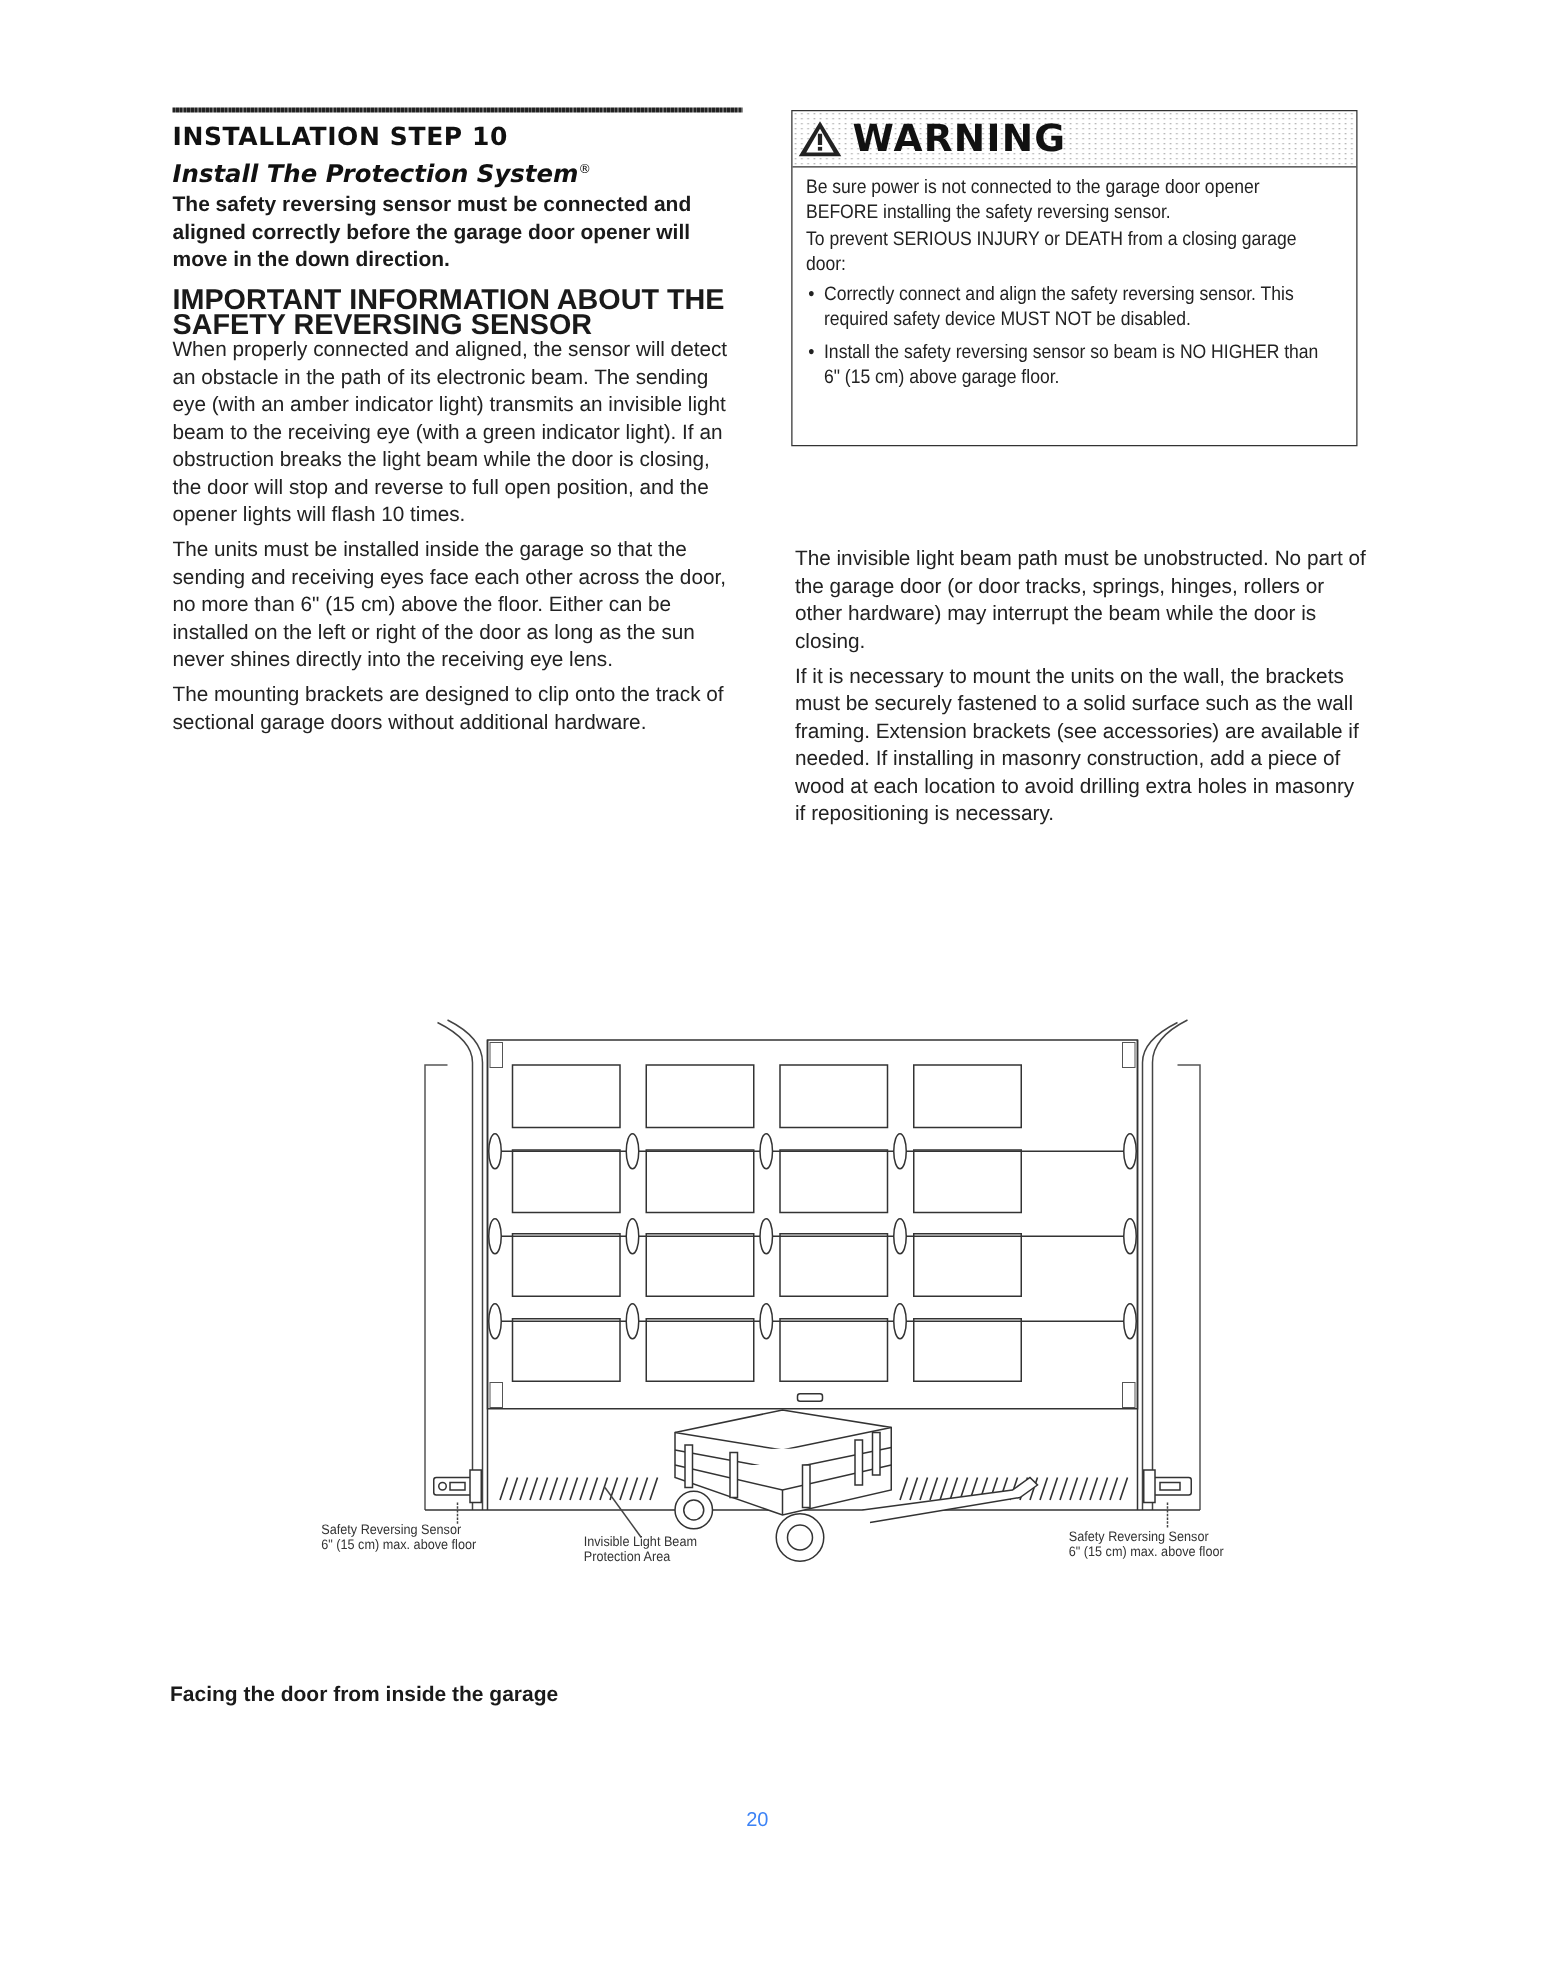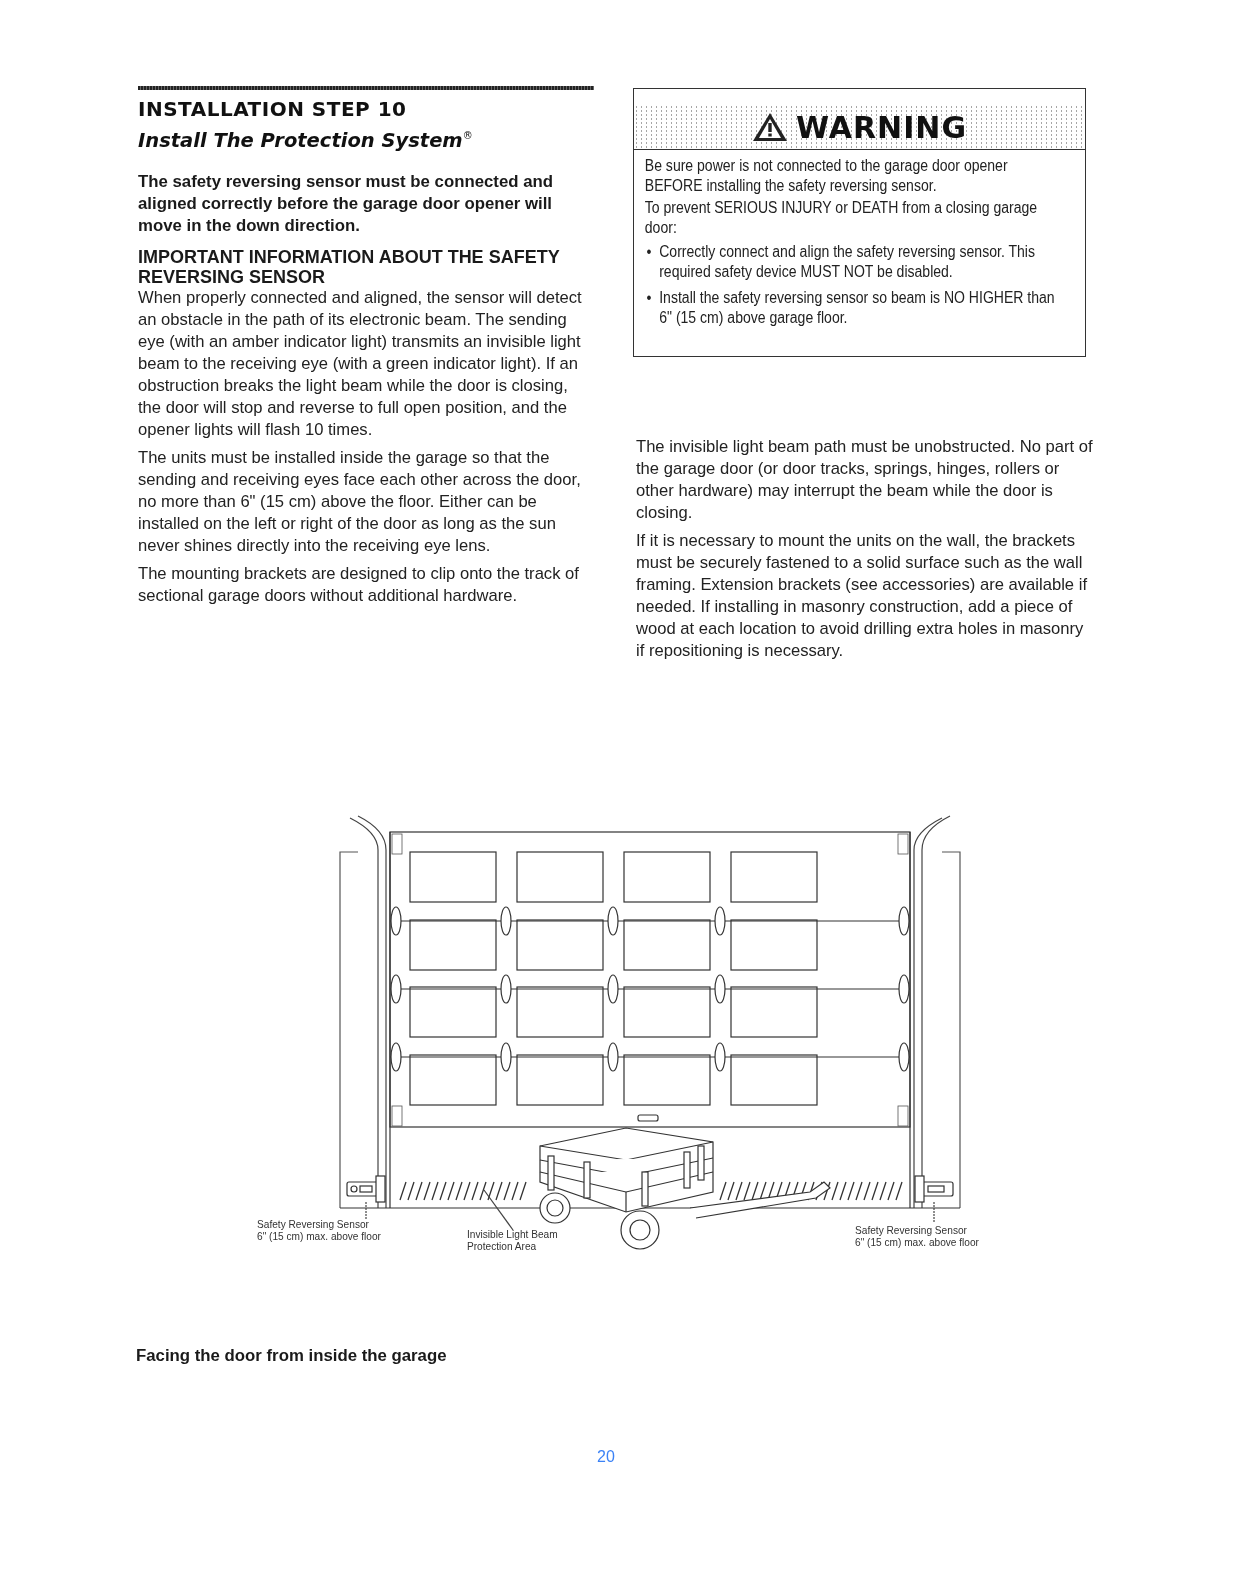--- a/index.html
+++ b/index.html
@@ -4,28 +4,28 @@
 <style>
   * { box-sizing: border-box; margin: 0; padding: 0; }
   html, body { width: 1244px; height: 1584px; background: #ffffff; }
   body { position: relative; font-family: "Liberation Sans", sans-serif; color: #1a1a1a; overflow: hidden; }
 
   .col-left { position: absolute; left: 138px; top: 86px; width: 456px; }
   .rule-top { height: 4px; background: repeating-linear-gradient(90deg,#222 0 2px,#666 2px 3px); margin-bottom: 4px; }
   .step-title { font-family: "DejaVu Sans", sans-serif; font-weight: bold; font-size: 20px; letter-spacing: 0.5px; line-height: 30px; color: #111; }
   .step-subtitle { font-family: "DejaVu Sans", sans-serif; font-weight: bold; font-style: italic; font-size: 19.5px; line-height: 24px; margin-top: 0px; color: #111; }
   .step-subtitle sup { font-size: 10px; font-weight: normal; vertical-align: super; }
-  .lead { font-weight: bold; font-size: 16.8px; line-height: 22px; margin-top: 18px; color: #1a1a1a; }
-  .subhead { font-weight: bold; font-size: 18px; line-height: 20px; margin-top: 10px; color: #1a1a1a; }
+  .lead { font-weight: bold; font-size: 16.8px; line-height: 22px; margin-top: 1px; color: #1a1a1a; }
+  .subhead { font-weight: bold; font-size: 23px; line-height: 20px; margin-top: 10px; color: #1a1a1a; }
   .body-p { font-size: 16.6px; line-height: 22px; color: #222; margin-top: 0; }
   .body-p + .body-p { margin-top: 6px; }
 
   .warning { position: absolute; left: 633px; top: 88px; width: 453px; height: 269px; border: 1.5px solid #333; }
-  .warning-head { height: 45px; border-bottom: 1.5px solid #333; display: flex; align-items: center; justify-content: center;
-    background-image: radial-gradient(#9a9a9a 0.6px, transparent 0.8px); background-size: 5px 4px; margin-top: 16px; }
+  .warning-head { height: 45px; border-bottom: 1.5px solid #333; display: flex; align-items: center; 
+    background-image: radial-gradient(#9a9a9a 0.6px, transparent 0.8px); background-size: 5px 4px; }
   .warning-head .w-inner { display: flex; align-items: center; background: rgba(255,255,255,0.0); padding: 0 4px; }
   .warning-icon { width: 36px; height: 30px; margin-right: 8px; }
   .warning-title { font-family: "DejaVu Sans", sans-serif; font-weight: bold; font-size: 30px; letter-spacing: 1px; color: #111; }
   .warning-body { padding: 6px 10px 0 12px; font-family: "Liberation Sans", sans-serif; font-size: 15.6px; line-height: 20px; color: #222; transform: scaleX(0.9); transform-origin: left top; width: 480px; }
   .warning-body p + p { margin-top: 2px; }
   .warning-body ul { list-style: none; margin-top: 4px; }
   .warning-body li { position: relative; padding-left: 16px; }
   .warning-body li + li { margin-top: 6px; }
   .warning-body li::before { content: "\2022"; position: absolute; left: 2px; top: 0; }
 

